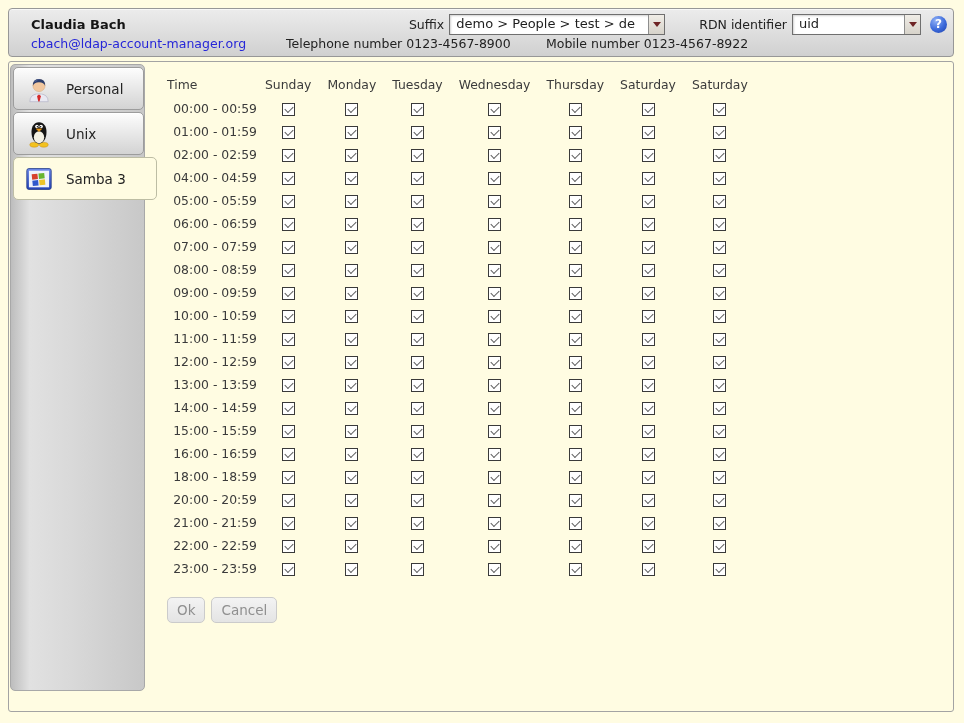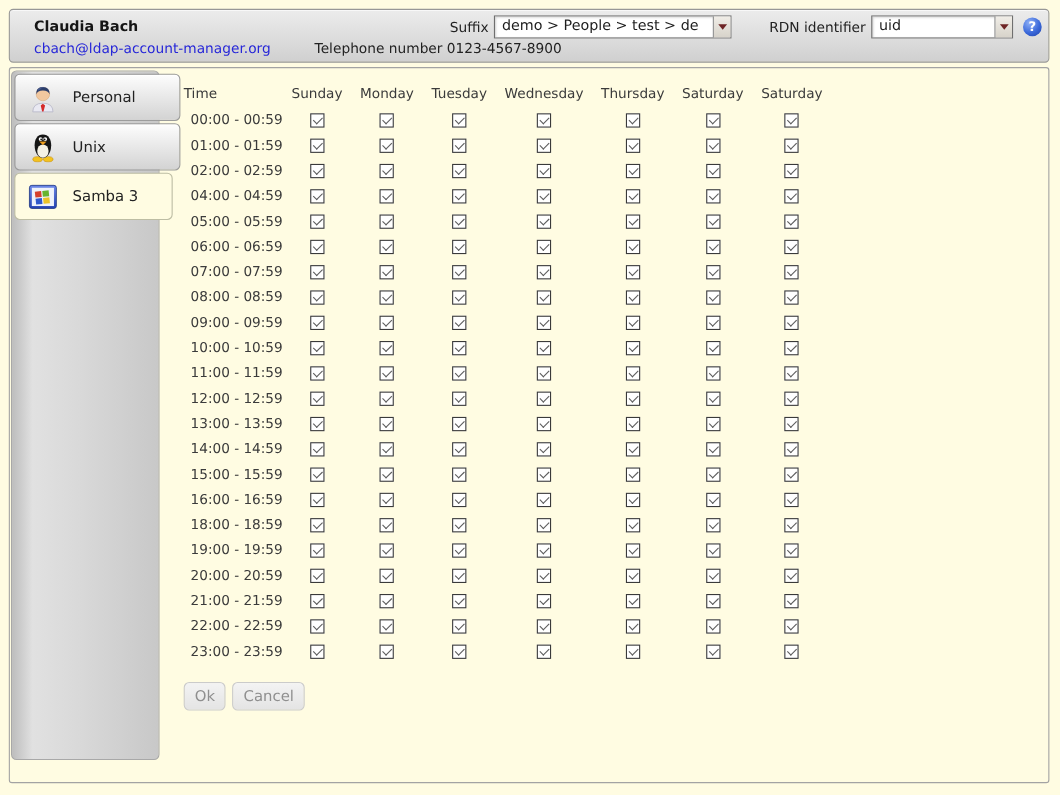--- a/index.html
+++ b/index.html
@@ -62,21 +62,21 @@
     position:absolute;left:8px;top:61px;width:946px;height:651px;
     box-sizing:border-box;border:1px solid #a3a3a3;border-radius:3px;
     background:#fffce2;
   }
   .sidebar{
     position:absolute;left:1px;top:2px;width:135px;height:627px;
     box-sizing:border-box;border:1px solid #a8a8a8;border-radius:5px;
     background:linear-gradient(to right,#bdbdbd 0%,#e1e1e1 14%,#d9d9d9 45%,#c8c8c8 100%);
   }
   .tab{
-    position:absolute;left:4px;width:151px;height:43px;box-sizing:border-box;
+    position:absolute;left:4px;width:131px;height:43px;box-sizing:border-box;
     border:1px solid #9c9c9c;border-radius:5px;
     background:linear-gradient(#fdfdfd,#d3d3d3);
     box-shadow:inset 0 1px 0 rgba(255,255,255,.9);
     display:flex;align-items:center;gap:13px;padding-left:11px;
     font-size:13.5px;color:#222;cursor:pointer;z-index:1;
   }
   .tab.t0{top:5px;}
   .tab.t1{top:50px;}
   .tab.t2{top:95px;}
   .tab.active{
@@ -126,20 +126,21 @@
         <div class="select rdn">
           <span class="txt">uid</span>
           <span class="arrowbox"></span>
         </div>
         <span class="help">?</span>
       </div>
     </div>
     <div class="hrow2">
       <a class="email">cbach@ldap-account-manager.org</a>
       <span class="tel"><span>Telephone number</span>&nbsp;<span>0123-4567-8900</span></span>
+      <span class="mob"><span>Mobile number</span>&nbsp;<span>0123-4567-8922</span></span>
     </div>
   </div>
 
   <div class="mainbox">
     <div class="sidebar"></div>
 
     <div class="tab t0">
       <svg viewBox="0 0 32 32">
         <path d="M5.5 30.5 Q5.5 21.5 16 21.5 Q26.5 21.5 26.5 30.5 Z" fill="#e9e9f2" stroke="#b3b3c6" stroke-width="0.8"></path>
         <path d="M13 22 L16 24.5 L19 22 L17.5 28 L14.5 28 Z" fill="#f4f4fa"></path>
@@ -365,30 +366,20 @@
               <td class="time">18:00 - 18:59</td>
               <td><input type="checkbox" checked="" style=""></td>
               <td><input type="checkbox" checked="" style=""></td>
               <td><input type="checkbox" checked="" style=""></td>
               <td><input type="checkbox" checked="" style=""></td>
               <td><input type="checkbox" checked="" style=""></td>
               <td><input type="checkbox" checked="" style=""></td>
               <td><input type="checkbox" checked="" style=""></td>
             </tr>
             <tr>
-              <td class="time">19:00 - 19:59</td>
-              <td><input type="checkbox" checked="" style=""></td>
-              <td><input type="checkbox" checked="" style=""></td>
-              <td><input type="checkbox" checked="" style=""></td>
-              <td><input type="checkbox" checked="" style=""></td>
-              <td><input type="checkbox" checked="" style=""></td>
-              <td><input type="checkbox" checked="" style=""></td>
-              <td><input type="checkbox" checked="" style=""></td>
-            </tr>
-            <tr>
               <td class="time">20:00 - 20:59</td>
               <td><input type="checkbox" checked="" style=""></td>
               <td><input type="checkbox" checked="" style=""></td>
               <td><input type="checkbox" checked="" style=""></td>
               <td><input type="checkbox" checked="" style=""></td>
               <td><input type="checkbox" checked="" style=""></td>
               <td><input type="checkbox" checked="" style=""></td>
               <td><input type="checkbox" checked="" style=""></td>
             </tr>
             <tr>

